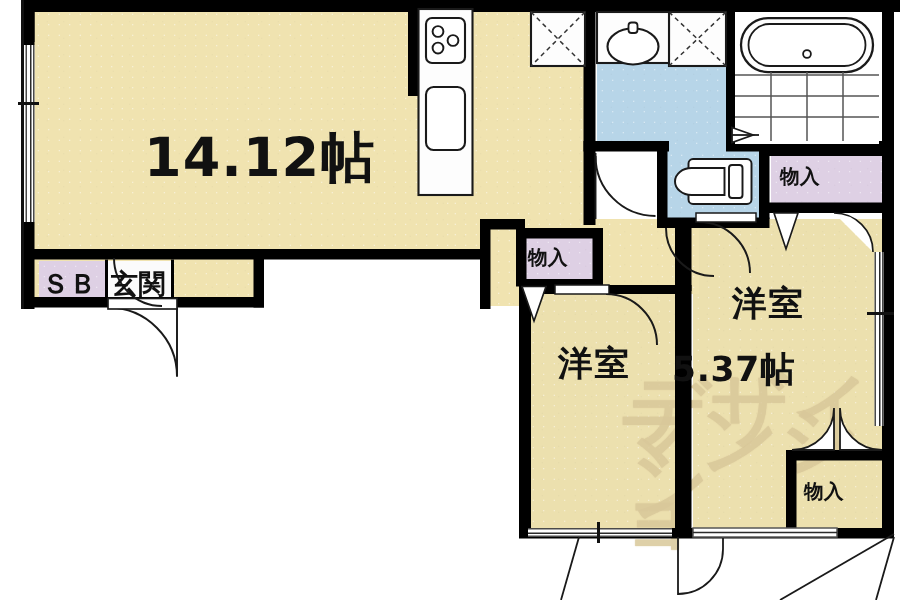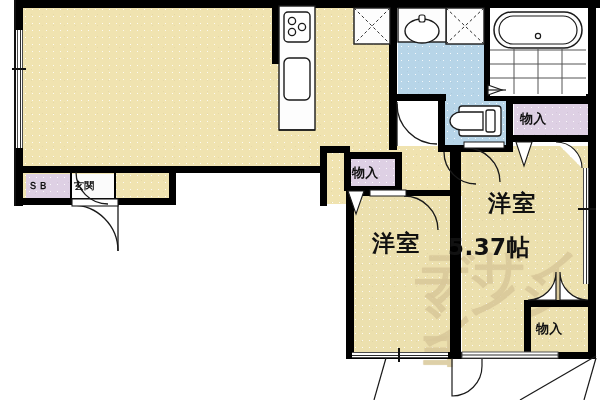--- a/index.html
+++ b/index.html
@@ -67,21 +67,21 @@
     color:#111;
     white-space:nowrap;
     letter-spacing: 0.06em;
     line-height:1;
     font-weight:700;
   }
   .lbl-ldk    { font-size:36px; letter-spacing:0.18em; }
   .lbl-ldk-n  { font-size:36px; letter-spacing:0.02em; }
   .lbl-room   { font-size:23px; letter-spacing:0.06em; }
   .lbl-room-n { font-size:23px; letter-spacing:0.02em; }
-  .lbl-small  { font-size:10px; letter-spacing:0.02em; font-weight:700;text-align:right;}
+  .lbl-small  { font-size:18px; letter-spacing:0.02em; font-weight:700;text-align:right;}
   .lbl-tiny   { font-size:13px; letter-spacing:0.02em; font-weight:700;}
 
   
   .wm {
     position:absolute;
     color:#d9c89a;
     opacity:.85;
     font-weight:800;
     font-size:50px;
     line-height:.98;
@@ -318,20 +318,21 @@
     <g>
       <line x1="596" y1="356" x2="520" y2="400" stroke="#1a1a1a" stroke-width="1.2"></line>
     </g>
 
     <g>
       <rect x="462" y="352" width="96" height="6" fill="#ffffff" stroke="#555" stroke-width="1"></rect>
       <line x1="462" y1="355" x2="558" y2="355" stroke="#2b2b2b" stroke-width="1"></line>
     </g>
   </svg>
 
+  <div class="lbl lbl-ldk-n" style="left:96px; top:88px;">14.12帖</div>
 
   <div class="lbl lbl-room" style="left:372px; top:232px;">洋室</div>
 
   <div class="lbl lbl-room" style="left:488px; top:192px;">洋室</div>
   <div class="lbl lbl-room-n" style="left:448px; top:236px;">5.37帖</div>
 
   <div class="lbl lbl-small" style="left:28px; top:181px;">ＳＢ</div>
   <div class="lbl lbl-small" style="left:74px; top:181px;">玄関</div>
 
   <div class="lbl lbl-tiny" style="left:352px; top:166px;">物入</div>

